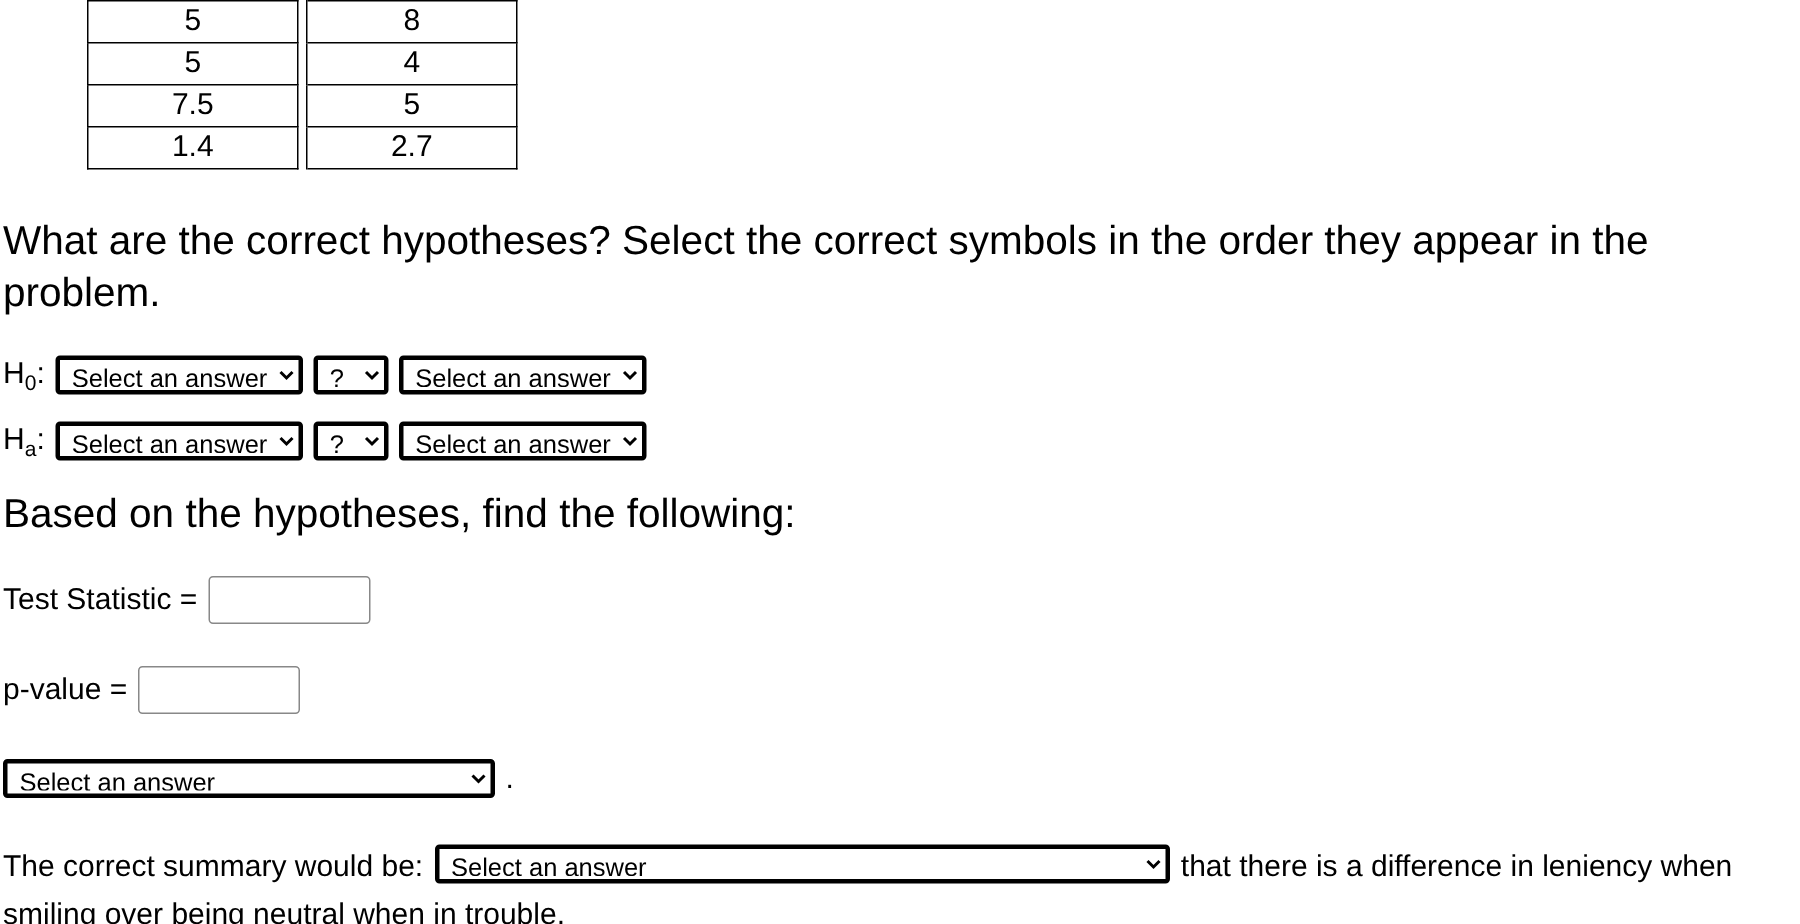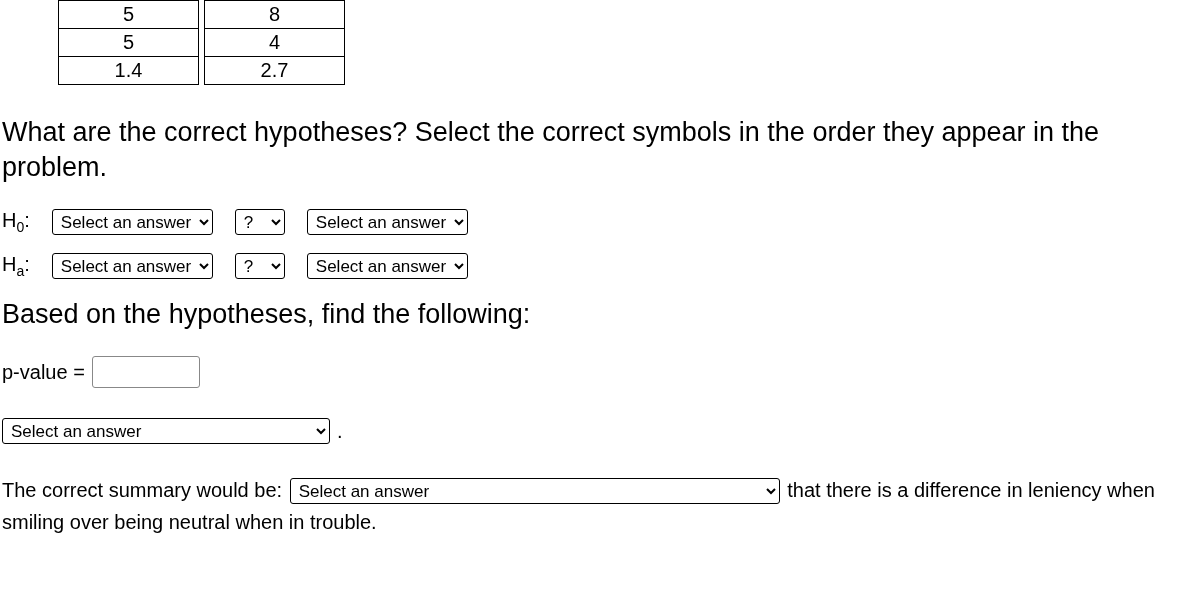--- a/index.html
+++ b/index.html
@@ -32,32 +32,32 @@
     }
     .para {
       margin: 0 0 24px 2px;
       font-size: 27px;
       line-height: 1.3;
     }
     .hyp-row {
       margin: 0 0 18px 2px;
       display: flex;
       align-items: center;
-      gap: 22px;
+      gap: 7px;
       font-size: 20px;
     }
     .sub {
       font-size: 0.7em;
       vertical-align: sub;
     }
     select {
       font-family: Arial, Helvetica, sans-serif;
       font-size: 17px;
       padding: 2px 4px;
-      border: 1px solid #000000;
+      border: 3px solid #000000;
       border-radius: 3px;
       background: #fff;
       height: 26px;
     }
     select.narrow {
       width: 50px;
     }
     input[type="text"] {
       font-family: Arial, Helvetica, sans-serif;
       font-size: 17px;
@@ -103,20 +103,25 @@
       <td>5</td>
       <td class="gap"></td>
       <td>8</td>
     </tr>
     <tr>
       <td>5</td>
       <td class="gap"></td>
       <td>4</td>
     </tr>
     <tr>
+      <td>7.5</td>
+      <td class="gap"></td>
+      <td>5</td>
+    </tr>
+    <tr>
       <td>1.4</td>
       <td class="gap"></td>
       <td>2.7</td>
     </tr>
   </tbody>
     </table>
 
   <p class="para">What are the correct hypotheses? Select the correct symbols in the order they appear in the problem.</p>
 
   <div class="hyp-row">
@@ -140,20 +145,24 @@
     <select class="narrow">
       <option>?</option>
     </select>
     <select>
       <option>Select an answer</option>
     </select>
   </div>
 
   <p class="para">Based on the hypotheses, find the following:</p>
 
+  <div class="row">
+    <span>Test Statistic =</span>
+    <input type="text" style="">
+  </div>
 
   <div class="row">
     <span>p-value =</span>
     <input type="text" style="">
   </div>
 
   <div class="row">
     <select class="wide">
       <option>Select an answer</option>
     </select>

